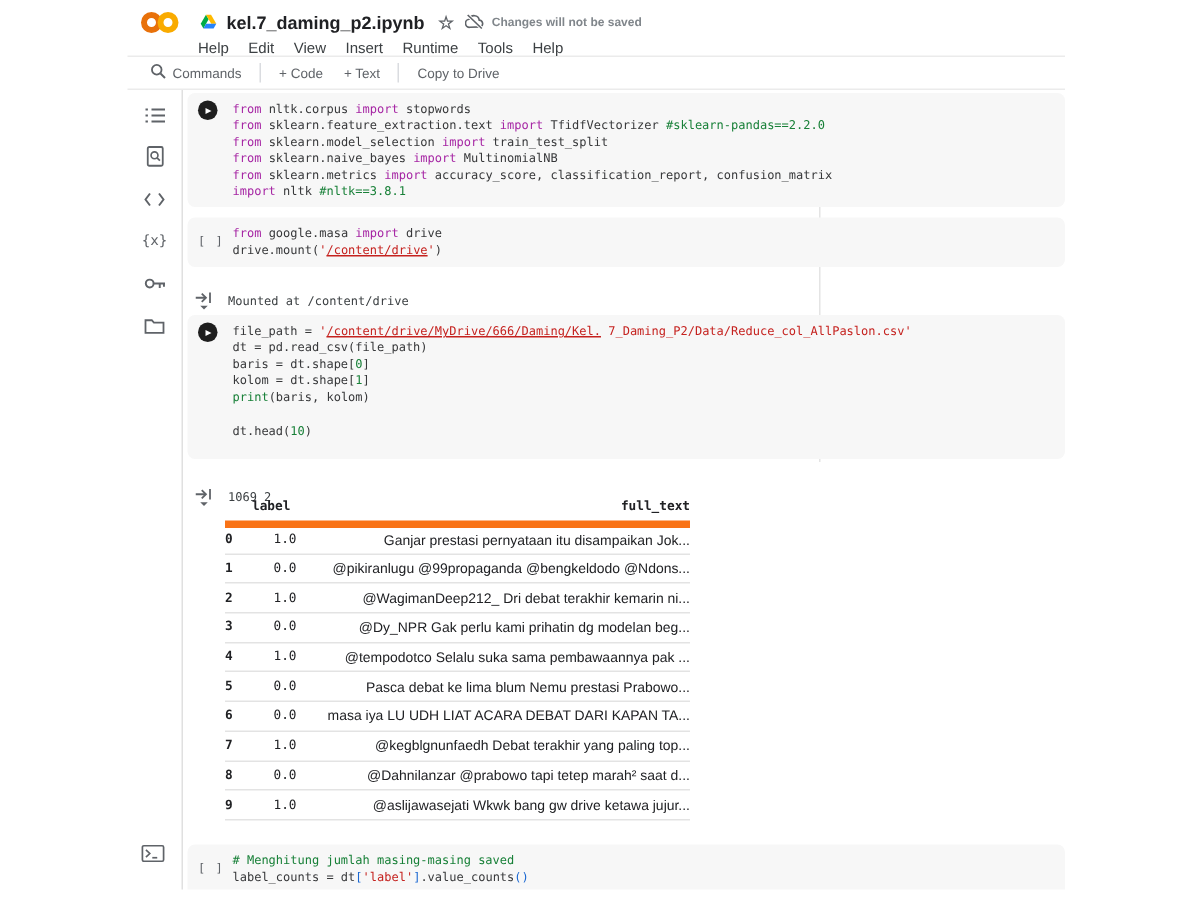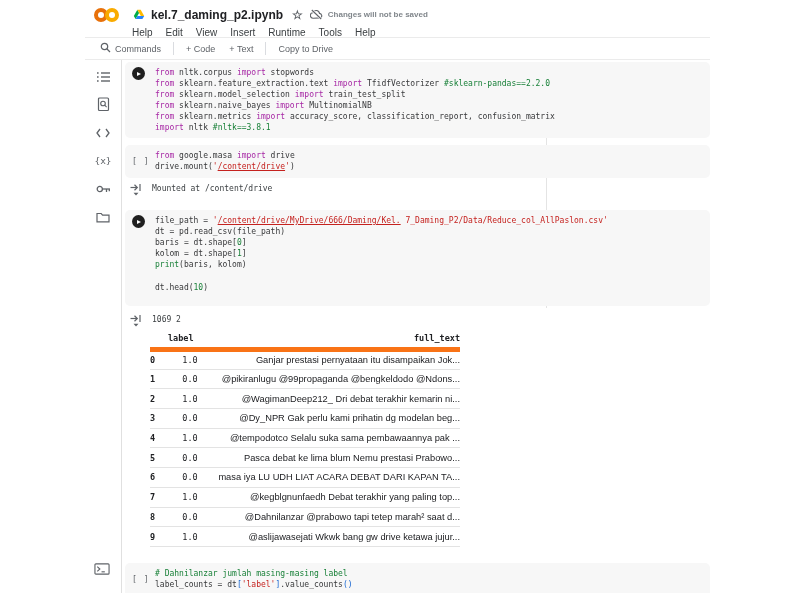--- a/index.html
+++ b/index.html
@@ -55,21 +55,21 @@
   .tk-k{color:#A626A4;}
   .tk-s{color:#C5221F;}
   .tk-su{color:#C5221F;text-decoration:underline;}
   .tk-c{color:#188038;}
   .tk-n{color:#188038;}
   .tk-g{color:#188038;}
   .tk-b{color:#1967D2;}
   .tk-p{color:#37383a;}
 
   
-  .out-row{position:absolute;left:8px;display:flex;align-items:flex-start;gap:9px;}
+  .out-row{position:absolute;left:8px;display:flex;align-items:flex-start;gap:9px;margin-top:12px;}
   #out-mount{top:122px;}
   #out-shape{top:253px;}
   .out-text{font-family:"DejaVu Sans Mono",monospace;font-size:8px;color:#3c4043;padding-top:2px;}
 
   
   .df{position:absolute;left:28px;top:268px;width:310px;border-collapse:collapse;table-layout:fixed;}
   .df col.c-idx{width:18px;} .df col.c-label{width:44px;}
   .df thead th{font-family:"DejaVu Sans Mono",monospace;font-weight:bold;font-size:8.5px;
                color:#202124;height:19px;border-bottom:5px solid #f97316;padding:0;}
   .df thead .h-label{text-align:left;}
@@ -314,18 +314,18 @@
               <td class="v-label">1.0</td>
               <td class="v-text">@aslijawasejati Wkwk bang gw drive ketawa jujur...</td>
             </tr>
           </tbody>
       </table>
 
       <div class="cell" id="cell-3">
         <span class="gutter">
           <span class="prompt">[ ]</span>
         </span>
-        <div class="cell-code"><div class="code-line"><span class="tk-c"># Dahnilanzar jumlah masing-masing label</span></div><div class="code-line"><span class="tk-p">label_counts = dt</span><span class="tk-b">[</span><span class="tk-s">'label'</span><span class="tk-b">]</span><span class="tk-p">.value_counts</span><span class="tk-b">()</span></div></div>
+        <div class="cell-code"><div class="code-line"><span class="tk-c"># Menghitung jumlah masing-masing saved</span></div><div class="code-line"><span class="tk-p">label_counts = dt</span><span class="tk-b">[</span><span class="tk-s">'label'</span><span class="tk-b">]</span><span class="tk-p">.value_counts</span><span class="tk-b">()</span></div></div>
       </div>
 
     </div>
   </div>
 </div>
 
 </body></html>

